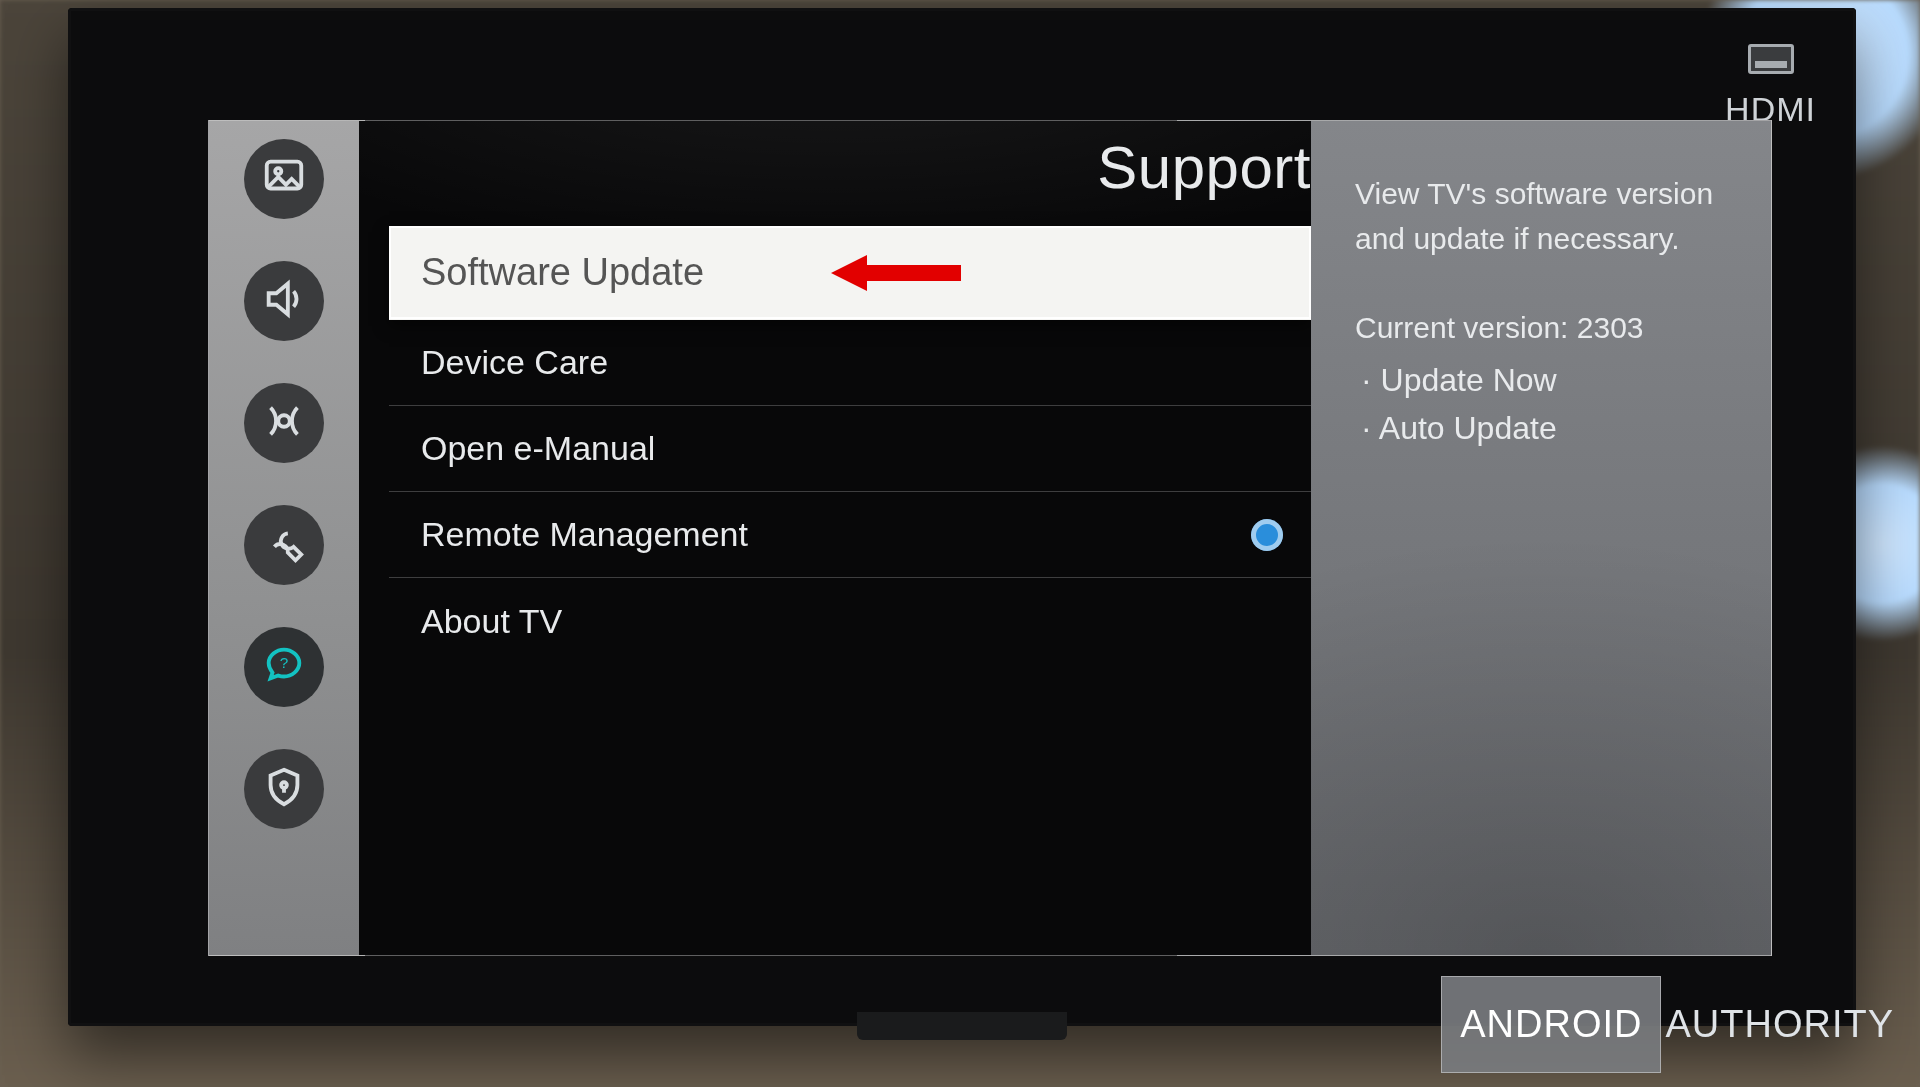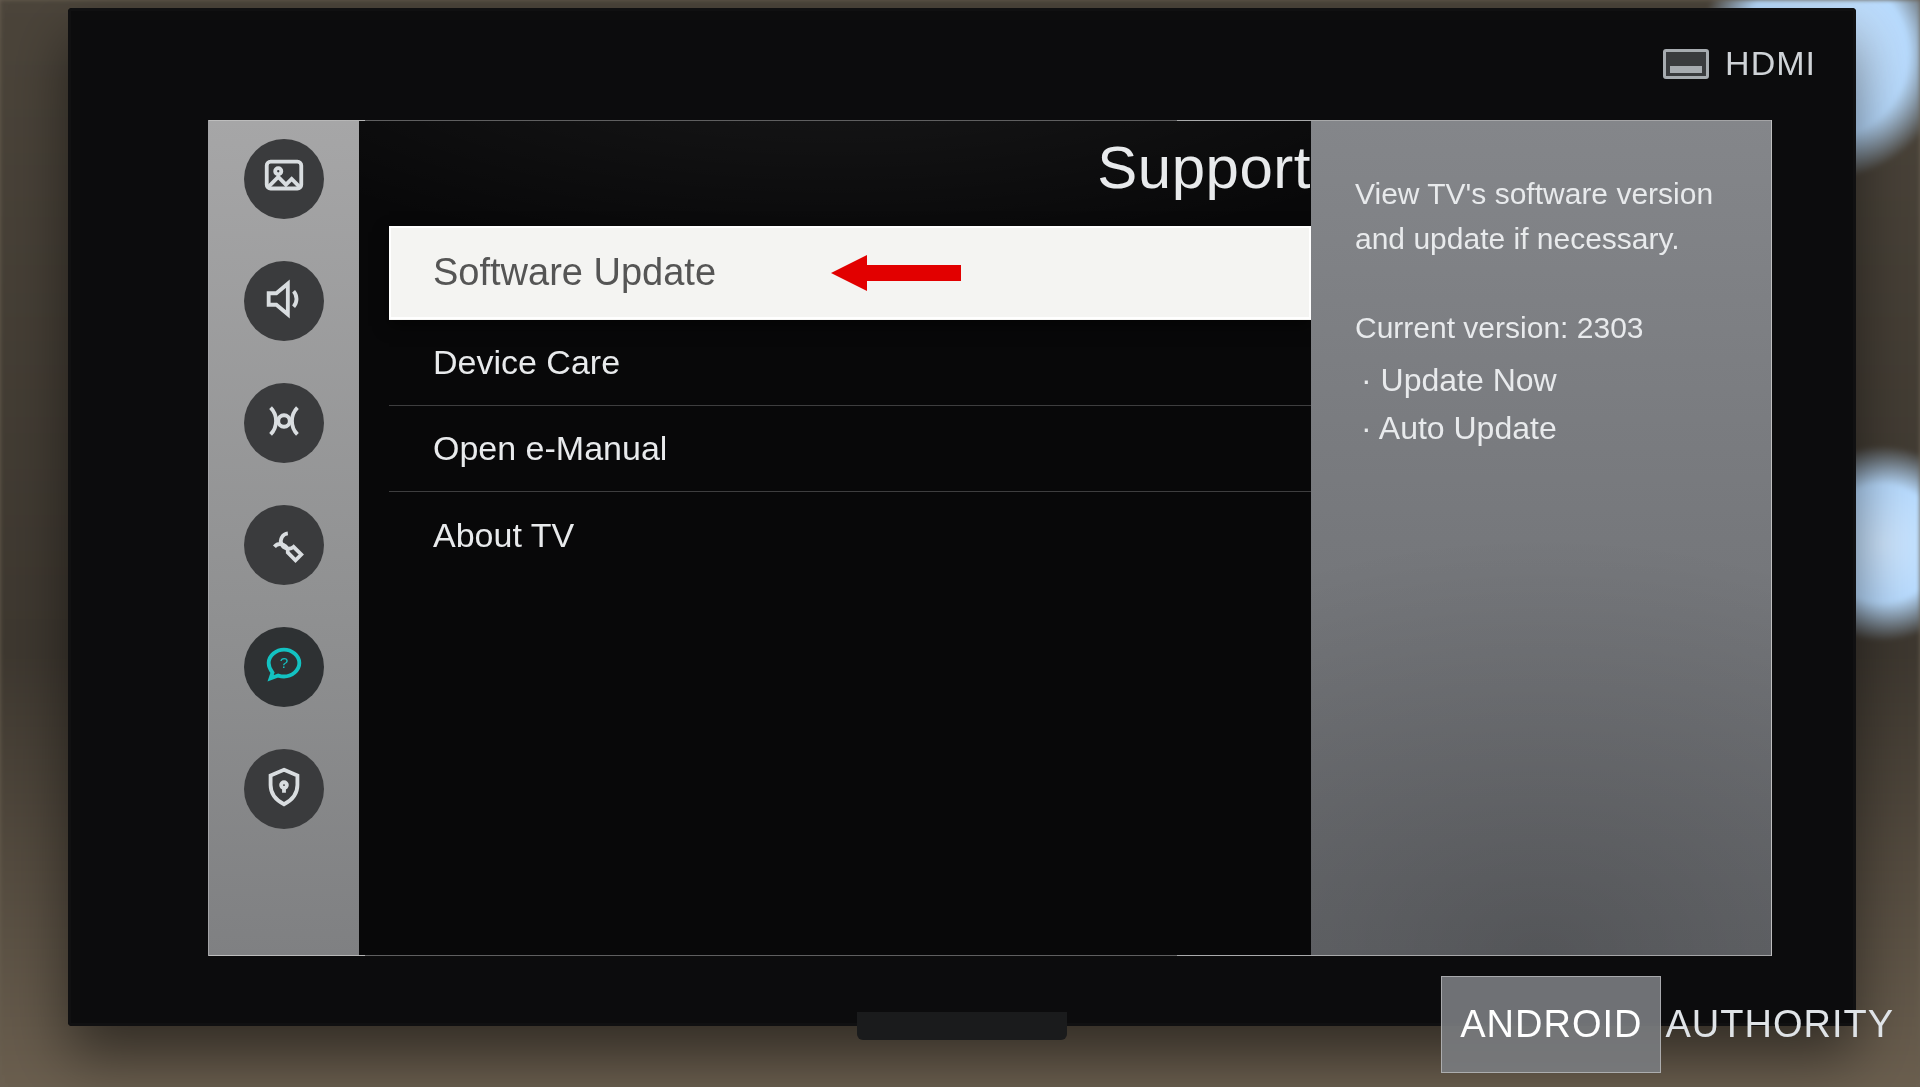--- a/index.html
+++ b/index.html
@@ -26,20 +26,21 @@
     background: #0c0c0d;
     border-radius: 4px;
     box-shadow: 0 30px 60px rgba(0,0,0,.5), inset 0 0 0 3px #101011;
   }
   .input-badge {
     position: absolute;
     right: 40px; top: 36px;
     display: flex; align-items: center; gap: 16px;
     color: #cfd3d7; font-size: 34px; letter-spacing: 1px;
     font-weight: 500;
+    flex-direction: column;
   }
   .input-icon {
     width: 46px; height: 30px;
     border: 3px solid #a7acb0; border-radius: 3px;
     position: relative; background: #3a3c3e;
   }
   .input-icon::after{
     content:""; position:absolute; left:10%; right:10%; top:60%; bottom:12%;
     background:#a7acb0;
   }
@@ -82,21 +83,21 @@
   .title {
     font-size: 60px; font-weight: 400; letter-spacing: 0.5px;
     margin: 2px 0 24px 2px;
     color: #e8eaec;
     text-align: right;
   }
   .list { list-style:none; }
   .item {
     height: 86px;
     display:flex; align-items:center;
-    padding: 0 44px;
+    padding: 0 32px;
     font-size: 34px; color:#e8eaec;
     border-bottom: 1px solid rgba(255,255,255,.22);
     position: relative;
     text-align: right;
   }
   .item:last-child{ border-bottom:none; }
   .item.active{
     background: #f4f4f2;
     color:#555;
     box-shadow: 0 0 0 2px #fff inset, 0 6px 14px rgba(0,0,0,.5);
@@ -246,20 +247,24 @@
               </svg>
           </span>
         </li>
         <li class="item">
           <span>Device Care</span>
         </li>
         <li class="item">
           <span>Open e-Manual</span>
         </li>
         <li class="item">
+          <span>Remote Management</span>
+          <span class="dot"></span>
+        </li>
+        <li class="item">
           <span>About TV</span>
         </li>
       </ul>
     </section>
 
     <aside class="info">
       <p class="desc">View TV's software version and update if necessary.</p>
       <p class="ver-label">
         <span>Current version:</span>
         <span>2303</span>

